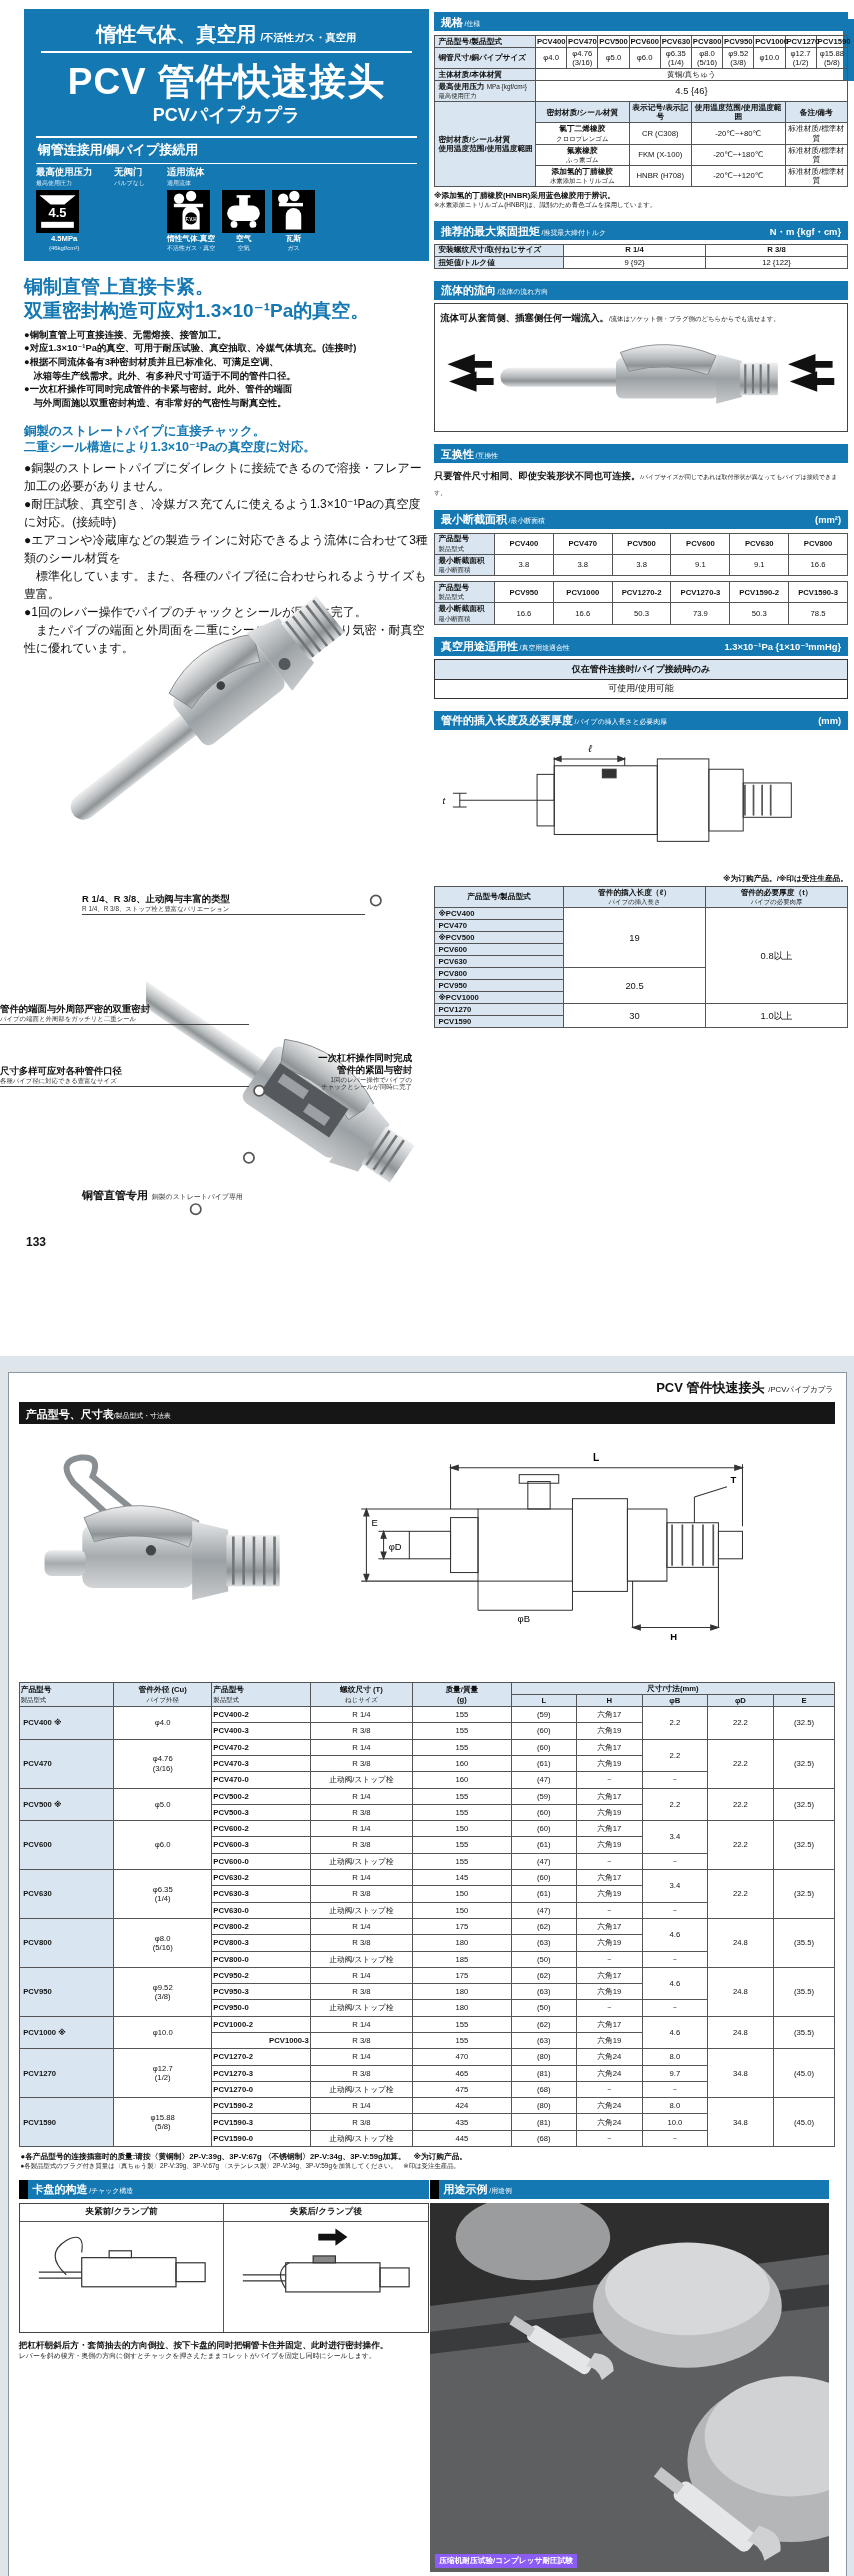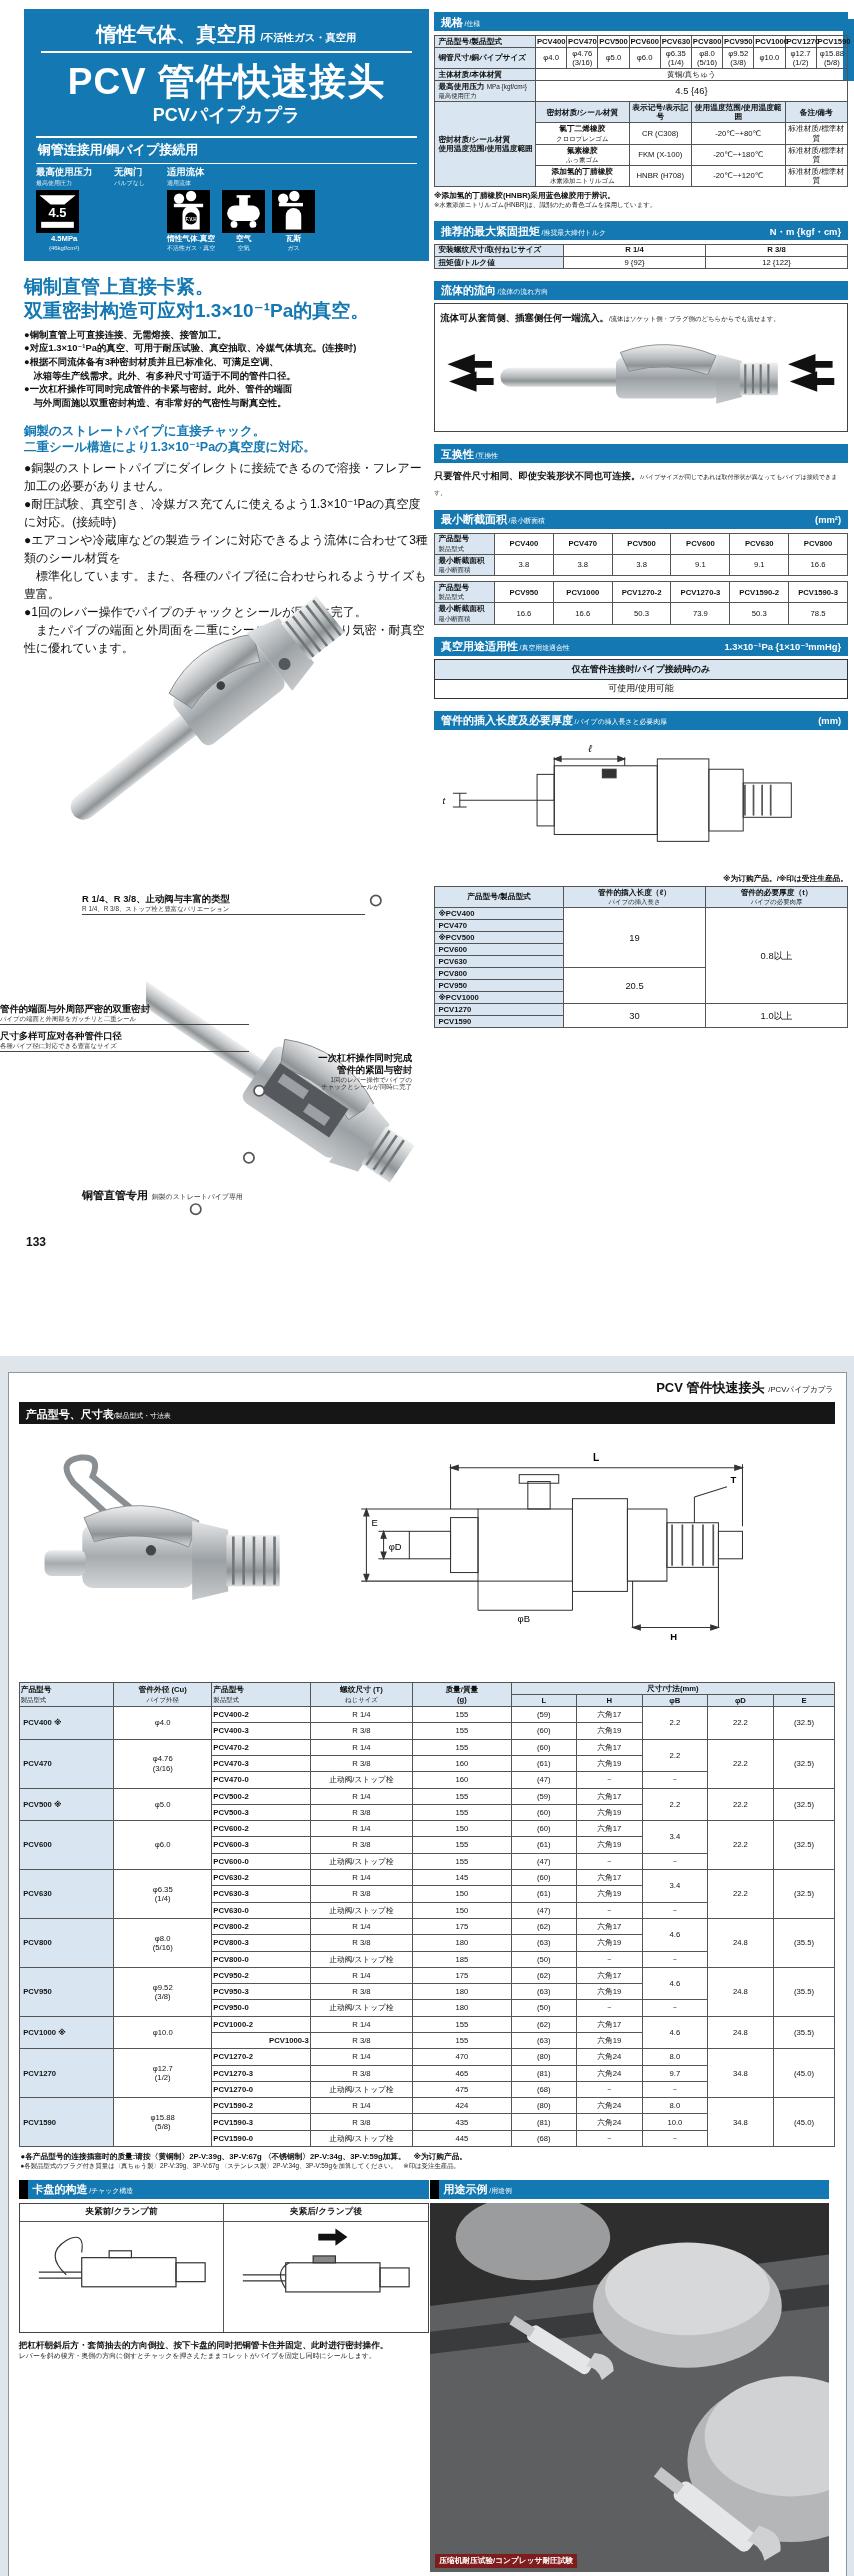--- a/index.html
+++ b/index.html
@@ -80,21 +80,21 @@
   .panelbox{border:1.3px solid #444;margin-top:3.4px;}
   .paneltabs{display:flex;border-bottom:0.9px solid #555;}
   .paneltabs div{flex:1;text-align:center;font-size:8.6px;font-weight:bold;padding:2.6px;}
   .paneltabs div+div{border-left:0.9px solid #555;}
   .paneldraw{display:flex;}
   .paneldraw .pd{flex:1;padding:3.4px;display:flex;align-items:center;justify-content:center;}
   .paneldraw .pd+.pd{border-left:0.9px solid #555;}
   .chucktext{font-size:8.6px;line-height:1.4;margin-top:6.9px;font-weight:bold;}
   .chucktext .jsm{display:block;font-weight:normal;font-size:6.9px;}
   .usephoto{position:relative;margin-top:3.4px;}
-  .usecapchip{position:absolute;left:5.2px;bottom:6.9px;background:#7f1d1d;color:#fff;font-size:7.7px;font-weight:bold;padding:1.7px 4.3px;}
+  .usecapchip{position:absolute;left:5.2px;bottom:6.9px;background:#8b5cf6;color:#fff;font-size:7.7px;font-weight:bold;padding:1.7px 4.3px;}
   .p2foot{position:absolute;right:13.7px;top:1230px;width:550px;text-align:left;font-size:7.3px;font-weight:bold;}
   .pageno2{position:absolute;right:19px;top:1245px;font-size:13.7px;font-weight:bold;}
 </style>
 </head>
 <body>
 
 <div class="page" id="page1">
   <div class="edgetab"></div>
 
   <div class="lcol">
@@ -256,21 +256,21 @@
         <div class="az pre">R 1/4、R 3/8、止动阀与丰富的类型</div>
         <div class="aj pre">R 1/4、R 3/8、ストップ栓と豊富なバリエーション</div>
       </div>
     </div>
     <div class="ann" style="left:0;top:453px;width:249px">
       <div class="lead">
         <div class="az pre">管件的端面与外周部严密的双重密封</div>
         <div class="aj pre">パイプの端面と外周部をガッチリと二重シール</div>
       </div>
     </div>
-    <div class="ann" style="left:0;top:480px;width:249px">
+    <div class="ann" style="left:0;top:515px;width:249px">
       <div class="lead">
         <div class="az pre">尺寸多样可应对各种管件口径</div>
         <div class="aj pre">各種パイプ径に対応できる豊富なサイズ</div>
       </div>
     </div>
     <div class="ann" style="left:215px;top:502px;width:197px;text-align:right">
       <div class="az pre">一次杠杆操作同时完成
 管件的紧固与密封</div>
       <div class="aj pre">1回のレバー操作でパイプの
 チャックとシールが同時に完了</div>

